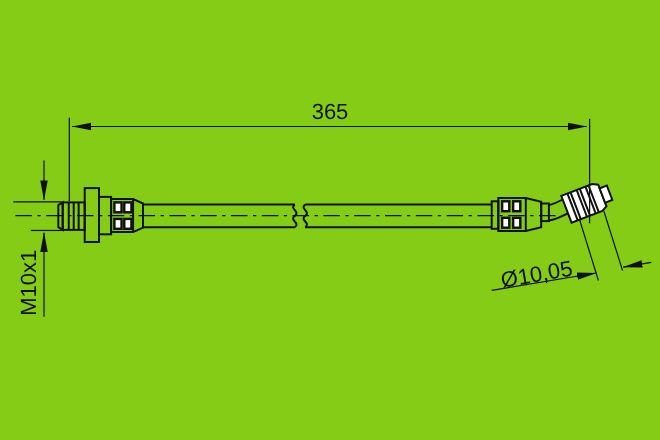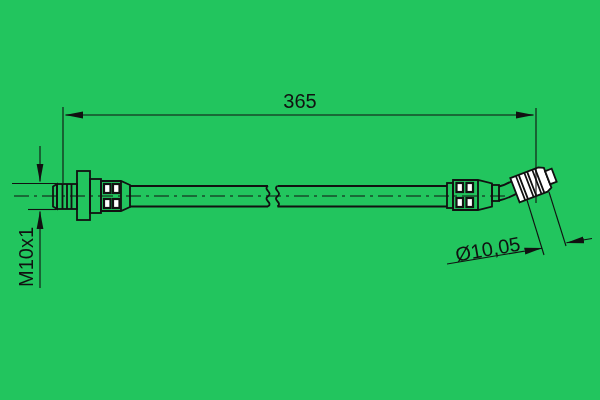--- a/index.html
+++ b/index.html
@@ -1,17 +1,17 @@
 <!DOCTYPE html>
 <html><head>
 <meta charset="utf-8">
 <style>
   html,body{margin:0;padding:0;background:#ffffff;}
   .canvas{
-    width:600px;height:400px;background:#22c55e;position:relative;overflow:hidden;
+    width:600px;height:400px;background:#84cc16;position:relative;overflow:hidden;
     font-family:"Liberation Sans","DejaVu Sans",sans-serif;
   }
   svg{display:block;}
   .obj{stroke:#111;stroke-width:1.8;fill:none;stroke-linejoin:miter;}
   .objfill{stroke:#111;stroke-width:1.8;fill:#ffffff;stroke-linejoin:miter;}
   .band{stroke:#111;stroke-width:2.2;fill:#ffffff;}
   .dim{stroke:#111;stroke-width:1.1;fill:none;}
   .cline{stroke:#111;stroke-width:1;fill:none;stroke-dasharray:15 5 3 5;}
   .lbl{fill:#111;font-size:20px;}
 </style>

